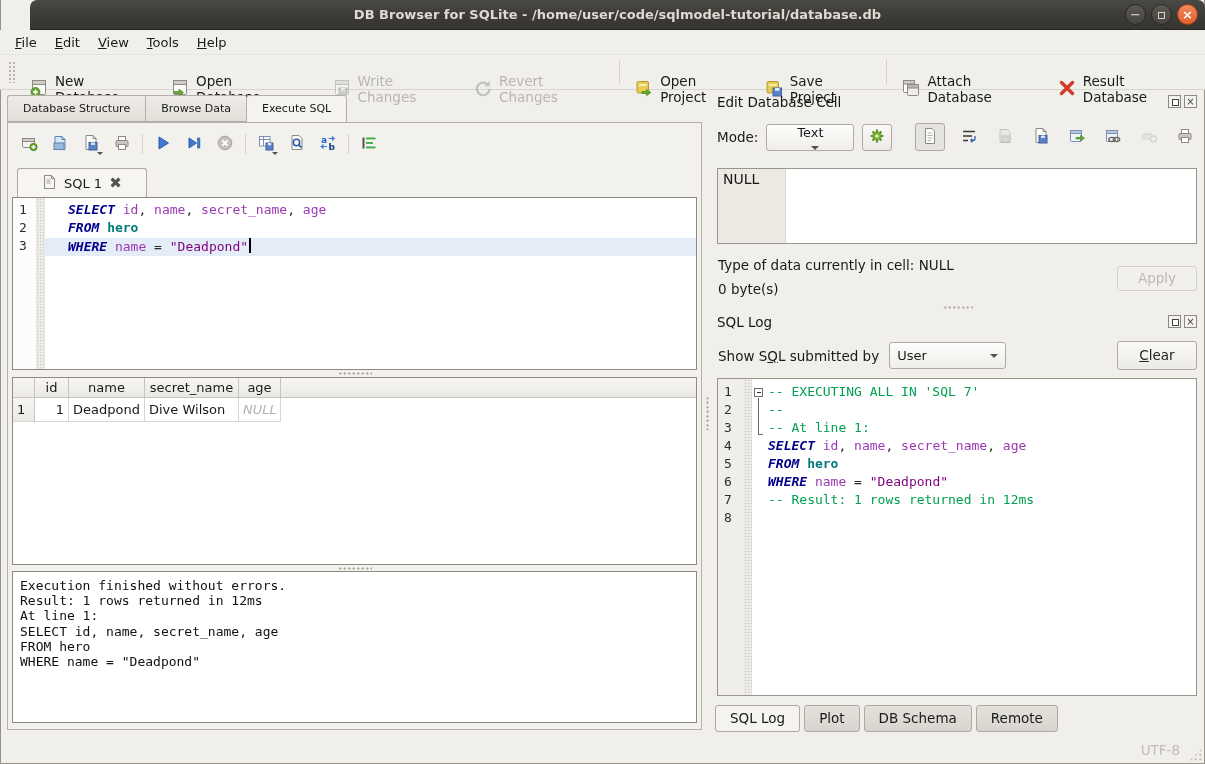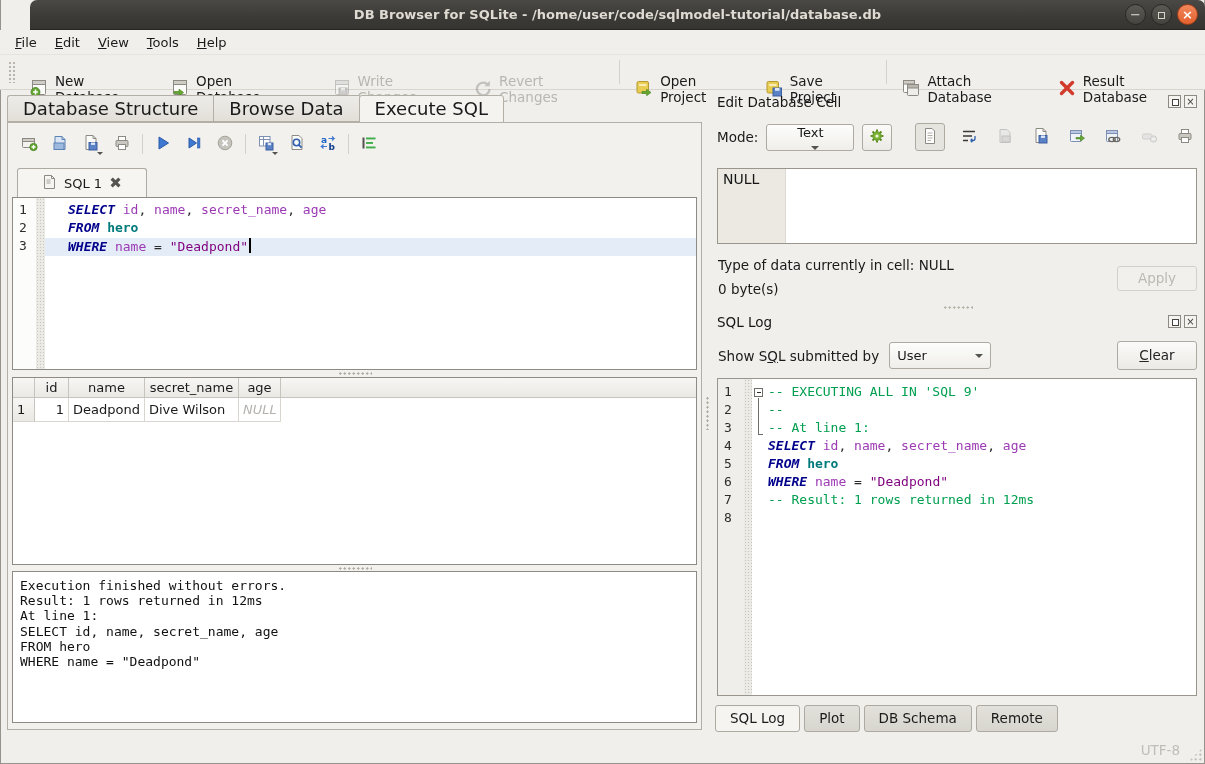--- a/index.html
+++ b/index.html
@@ -36,21 +36,21 @@
   .tbtn.disabled .tlabel { color:#b9b6b0; }
   .tbtn.disabled svg { opacity:.45; filter:grayscale(1); }
   .tsep { width:1px; height:24px; background:#d5d1ca; margin:0 5px; }
   .dd-caret { width:0; height:0; border-left:3.5px solid transparent; border-right:3.5px solid transparent;
               border-top:4px solid #5c5a55; margin-left:2px; align-self:flex-end; margin-bottom:2px; }
 
   
   .left-pane { position:absolute; top:90px; left:0; width:705px; bottom:29px; }
   .main-tabs { position:absolute; top:5px; left:7px; display:flex; }
   .mtab { height:27px; line-height:26px; padding:0 15px; background:linear-gradient(#eeece8,#e2dfd9);
-          border:1px solid #b3afa7; border-right:none; font-size:18px; position:relative; }
+          border:1px solid #b3afa7; border-right:none; font-size:11px; position:relative; }
   .mtab:first-child { border-radius:3px 0 0 0; }
   .mtab:last-child { border-right:1px solid #b3afa7; border-radius:0 3px 0 0; }
   .mtab.active { background:#f4f3f0; height:28px; z-index:3; border-radius:3px 3px 0 0; border-right:1px solid #b3afa7; }
 
   .tab-page { position:absolute; top:32px; left:7px; right:3px; bottom:5px; border:1px solid #b3afa7;
               background:#f2f1ed; z-index:2; }
 
   .sql-toolbar { position:absolute; top:8px; left:10px; height:26px; display:flex; align-items:center; gap:9px; }
   .sbtn { width:22px; height:22px; display:flex; align-items:center; justify-content:center; position:relative; }
   .sbtn .mini-caret { position:absolute; right:-1px; bottom:0; width:0; height:0;
@@ -524,21 +524,21 @@
     <div class="dots-dock"></div>
 
     <div class="dock-title" style="top:224px;">SQL Log</div>
     <div class="dock-btns" style="top:225px;">
       <div class="mini-btn float"></div>
       <div class="mini-btn">×</div>
     </div>
 
     <div class="filter-row">
       <span class="lbl filter-label" style="margin-right:10px;">Show S<u>Q</u>L submitted by</span>
-      <div class="combo" style="width:102px;">
+      <div class="combo" style="width:117px;">
         <span>User</span>
         <span class="caret"></span>
       </div>
     </div>
     <div class="btn clear-btn"><u>C</u>lear</div>
 
     <div class="log-box">
       <div class="log-gutter">
         <div class="ln">1</div>
         <div class="ln">2</div>
@@ -549,21 +549,21 @@
         <div class="ln">7</div>
         <div class="ln">8</div>
       </div>
       <div class="log-hatch"></div>
       <div class="log-fold">
         <div class="fold-box"></div>
         <div class="fold-vline"></div>
         <div class="fold-stub"></div>
       </div>
       <div class="log-code">
-        <div class="cline"><span class="tok-cm">-- EXECUTING ALL IN 'SQL 9'</span></div>
+        <div class="cline"><span class="tok-cm">-- EXECUTING ALL IN 'SQL 7'</span></div>
         <div class="cline"><span class="tok-cm">--</span></div>
         <div class="cline"><span class="tok-cm">-- At line 1:</span></div>
         <div class="cline"><span class="tok-kw">SELECT</span><span class="tok-pl"> </span><span class="tok-id">id</span><span class="tok-pl">, </span><span class="tok-id">name</span><span class="tok-pl">, </span><span class="tok-id">secret_name</span><span class="tok-pl">, </span><span class="tok-id">age</span></div>
         <div class="cline"><span class="tok-kw">FROM</span><span class="tok-pl"> </span><span class="tok-tbl">hero</span></div>
         <div class="cline"><span class="tok-kw">WHERE</span><span class="tok-pl"> </span><span class="tok-id">name</span><span class="tok-pl"> = </span><span class="tok-str">"Deadpond"</span></div>
         <div class="cline"><span class="tok-cm">-- Result: 1 rows returned in 12ms</span></div>
         <div class="cline"></div>
       </div>
     </div>
 

